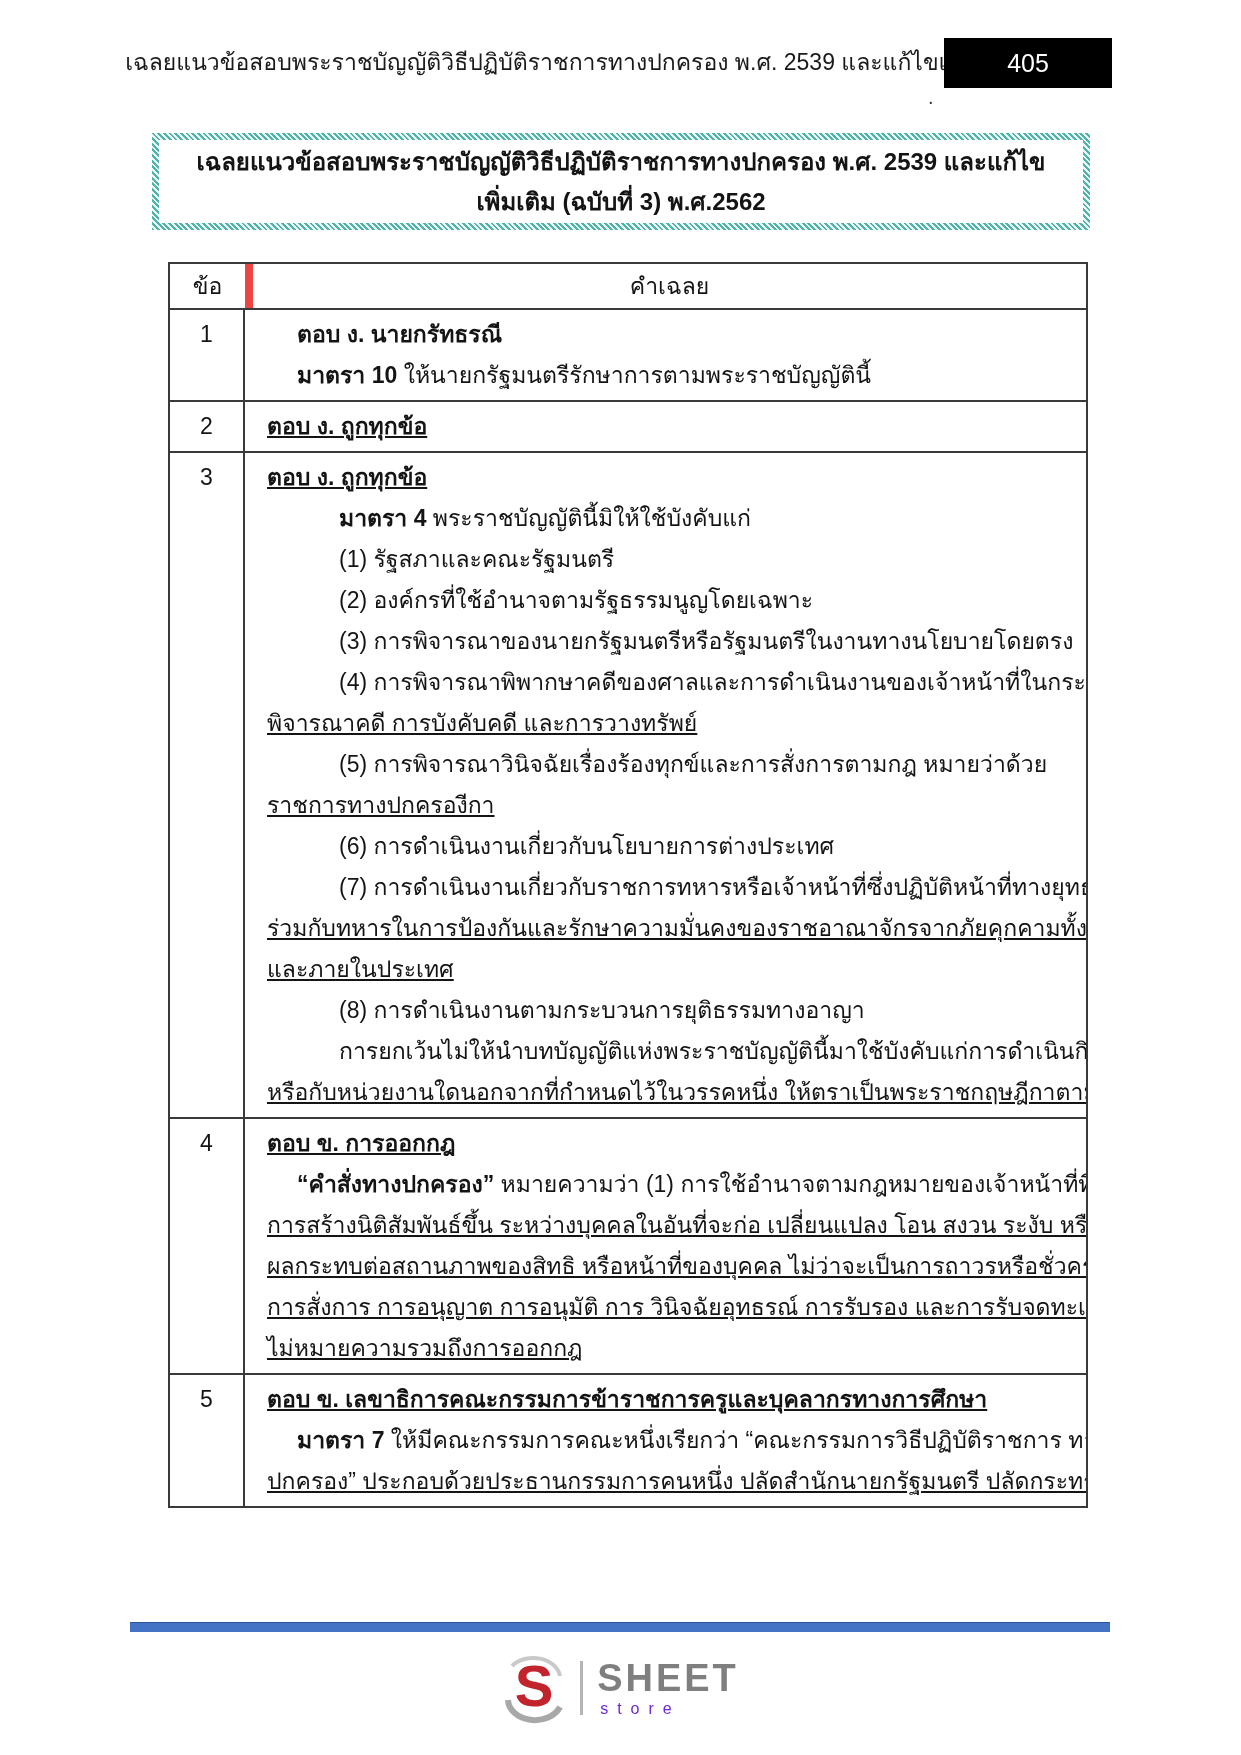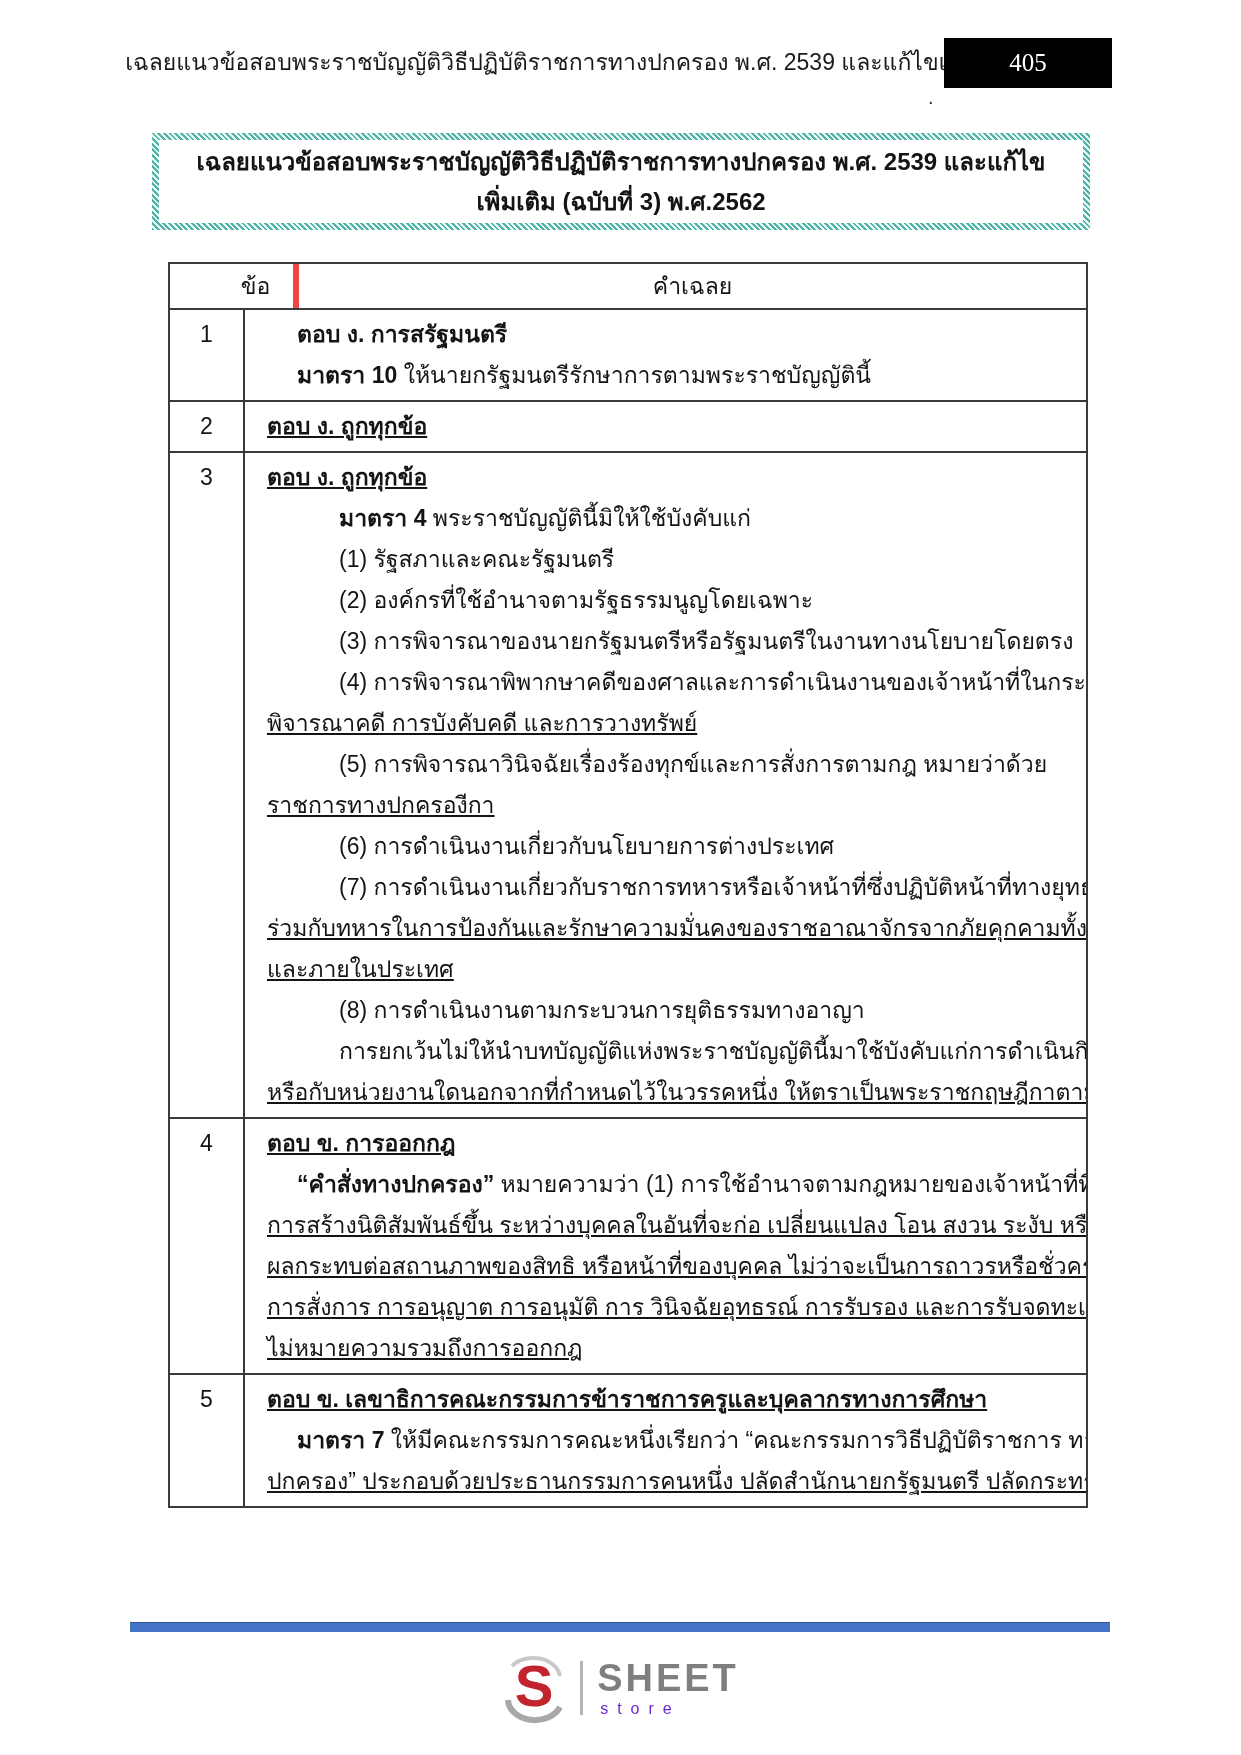--- a/index.html
+++ b/index.html
@@ -11,40 +11,39 @@
   
   .page-header-text {
     position:absolute; top:44px; left:0; width:1140px;
     text-align:center; font-size:23px; color:#1a1a1a;
   }
   .header-dot { position:absolute; top:86px; left:928px; font-size:20px; color:#333; }
   .page-number-box {
     position:absolute; top:38px; left:944px; width:168px; height:50px;
     background:#000; color:#fff; display:flex; align-items:center; justify-content:center;
     font-size:25px;
-    font-family:Liberation Serif, serif;
   }
   
   .title-box {
     position:absolute; top:133px; left:152px; width:938px; height:97px;
     box-sizing:border-box; border:7px solid transparent;
     background:
       linear-gradient(#fff,#fff) padding-box,
       repeating-linear-gradient(45deg,#4fb3a9 0,#4fb3a9 2px,#eaf7f5 2px,#eaf7f5 4px) border-box;
     display:flex; align-items:center; justify-content:center;
     text-align:center; font-weight:bold; font-size:24px; line-height:40px;
     padding:0 34px;
   }
   
   .answer-table {
     position:absolute; top:262px; left:168px; width:920px;
     border:2px solid #3a3a3a; box-sizing:border-box; background:#fff;
   }
   .t-head { display:flex; height:44px; border-bottom:2px solid #3a3a3a; }
-  .h-no  { width:75px; border-right:6px solid #ef4444; display:flex; align-items:center; justify-content:center; font-size:23px;margin-left:48px; }
+  .h-no  { width:75px; border-right:8px solid #ef4444; display:flex; align-items:center; justify-content:center; font-size:23px; }
   .h-ans { flex:1; display:flex; align-items:center; justify-content:center; font-size:23px; }
   .t-row { display:flex; border-bottom:2px solid #3a3a3a; }
   .t-row:last-child { border-bottom:none; }
   .cell-no {
     width:75px; border-right:2px solid #3a3a3a; text-align:center;
     padding-top:4px; font-size:23px; line-height:41px; box-sizing:border-box;
   }
   .cell-ans { flex:1; padding:4px 8px 4px 22px; font-size:23px; line-height:41px; overflow:hidden; }
   .line { white-space:nowrap; }
   .indent-0 { padding-left:0;text-decoration:underline; }
@@ -79,21 +78,21 @@
 
   <div class="answer-table">
     <div class="t-head">
       <div class="h-no">ข้อ</div>
       <div class="h-ans">คำเฉลย</div>
     </div>
     <div>
         <div class="t-row">
           <div class="cell-no">1</div>
           <div class="cell-ans">
-            <div class="line indent-1"><span class="b">ตอบ ง. การสรัฐมนตรี</span></div>
+            <div class="line indent-1"><span class="b">ตอบ ง. นายกรัทธรณี</span></div>
             <div class="line indent-1"><span class="b">มาตรา 10</span><span> ให้นายกรัฐมนตรีรักษาการตามพระราชบัญญัตินี้</span></div>
           </div>
         </div>
         <div class="t-row">
           <div class="cell-no">2</div>
           <div class="cell-ans">
             <div class="line indent-0"><span class="b">ตอบ ง. ถูกทุกข้อ</span></div>
           </div>
         </div>
         <div class="t-row">

